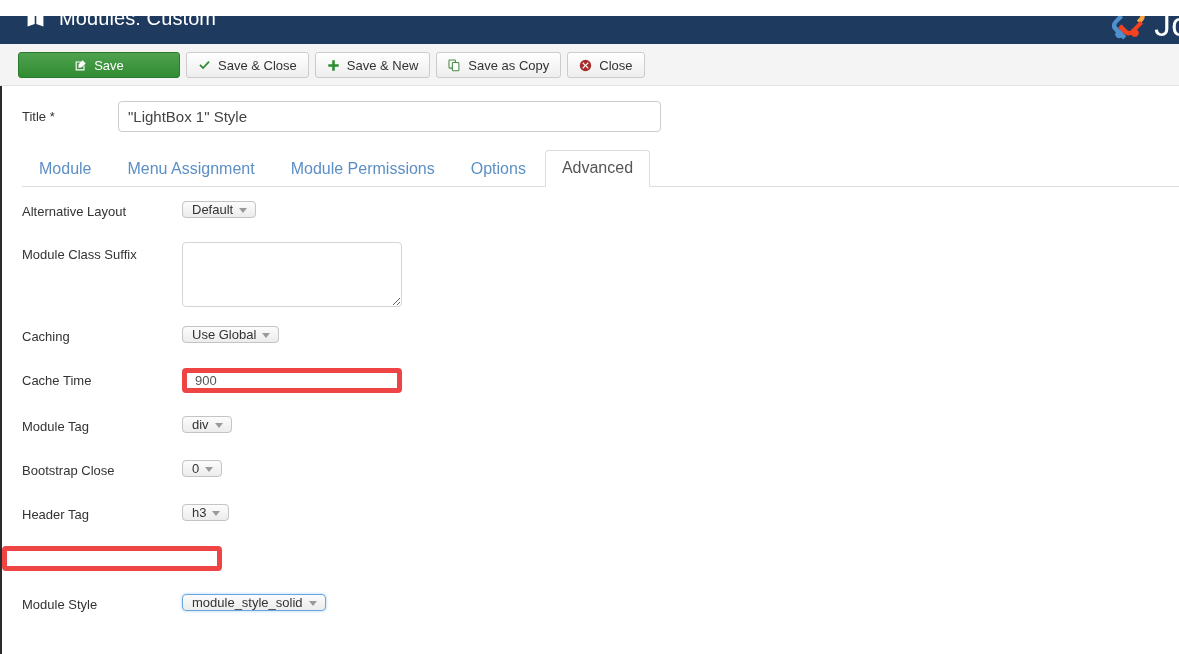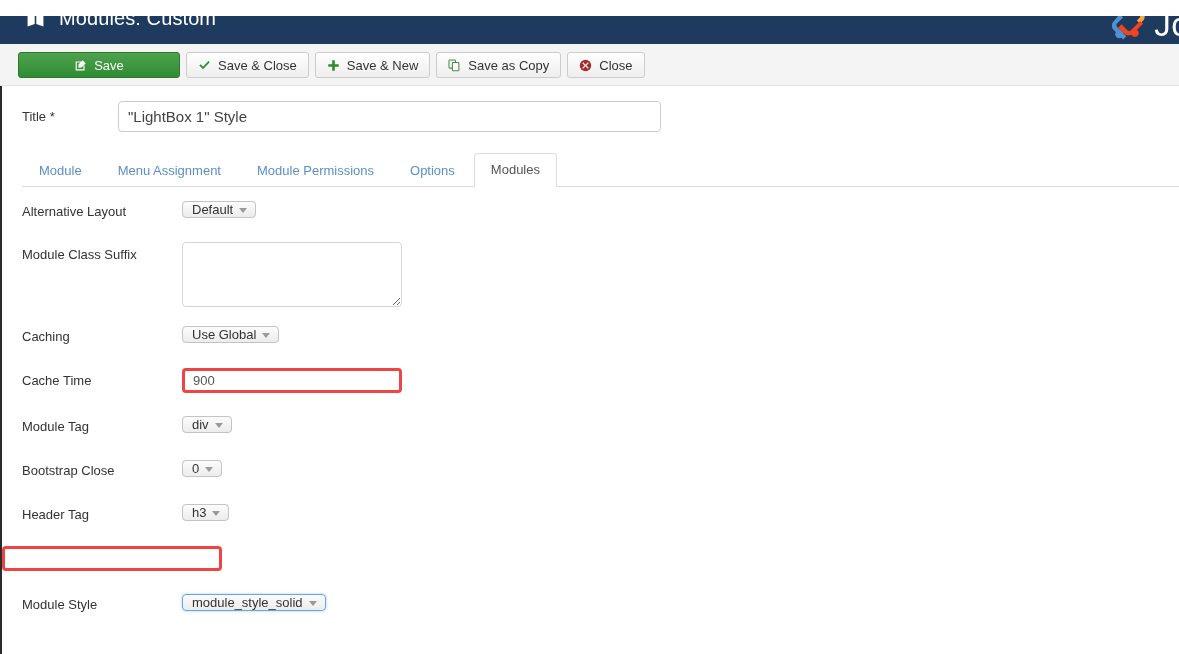--- a/index.html
+++ b/index.html
@@ -149,21 +149,21 @@
   .tabs {
     position: absolute;
     left: 20px; top: 63px;
     width: 1159px;
     height: 38px;
     border-bottom: 1px solid #dddddd;
     display: flex;
     align-items: flex-end;
   }
   .tab {
-    font-size: 13px;
+    font-size: 16px;
     color: #5c8fc4;
     padding: 9px 16px 10px 16px;
     margin-right: 2px;
     line-height: 1;
     cursor: pointer;
     border: 1px solid transparent;
     border-bottom: none;
     position: relative;
     top: 1px;
     white-space: nowrap;
@@ -229,21 +229,21 @@
     pointer-events: none;
   }
 
   input.txt {
     width: 220px;
     height: 25px;
     padding: 3px 8px;
     font-size: 13px;
     font-family: "Liberation Sans", sans-serif;
     color: #555555;
-    border: 3px solid #ef4444;
+    border: 5px solid #ef4444;
     border-radius: 4px;
     background: #ffffff;
     outline: none;
   }
   textarea.ta {
     width: 220px;
     height: 65px;
     padding: 5px 8px;
     font-size: 13px;
     font-family: "Liberation Sans", sans-serif;
@@ -345,21 +345,21 @@
     <div class="title-row">
       <span class="title-label">Title *</span>
       <input class="title-input" type="text" value="&quot;LightBox 1&quot; Style" style="">
     </div>
 
     <div class="tabs">
       <div class="tab">Module</div>
       <div class="tab">Menu Assignment</div>
       <div class="tab">Module Permissions</div>
       <div class="tab">Options</div>
-      <div class="tab active">Modules</div>
+      <div class="tab active">Advanced</div>
     </div>
 
     <div class="form">
 
       <div class="field" style="margin-bottom:21px;">
         <span class="field-label" style="padding-top:6px;">Alternative Layout</span>
         <span class="ctrl">
           <span class="sel">Default</span>
           <span class="caret"></span>
         </span>

